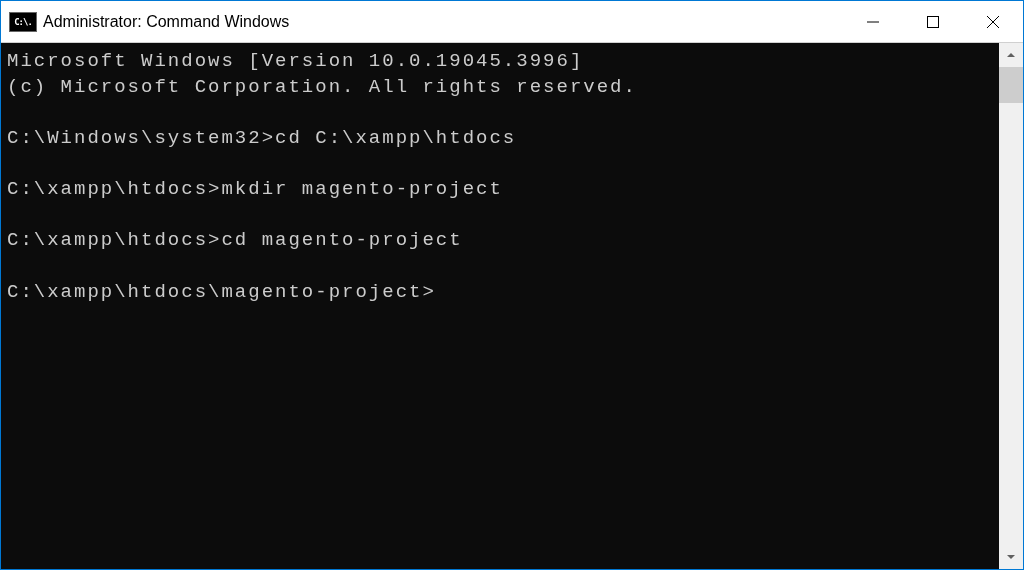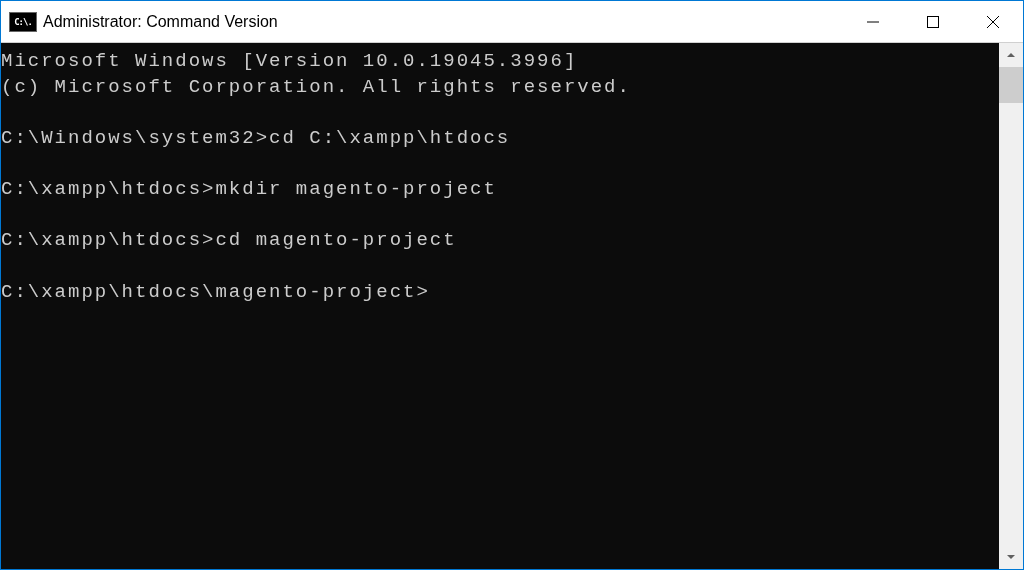--- a/index.html
+++ b/index.html
@@ -69,21 +69,21 @@
       background: #0c0c0c;
       position: relative;
     }
     .console {
       flex: 1;
       background: #0c0c0c;
       color: #cccccc;
       font-family: "Consolas", "Courier New", monospace;
       font-size: 19px;
       line-height: 1.35;
-      padding: 6px 2px 6px 0;
+      padding: 6px 2px 6px 6px;
       white-space: pre;
       letter-spacing: 2px;
       overflow: hidden;
     }
     .scrollbar {
       width: 24px;
       background: #f0f0f0;
       position: relative;
       display: flex;
       flex-direction: column;
@@ -114,21 +114,21 @@
     }
   </style>
 </head>
 <body>
 
 <div class="window">
   <div class="titlebar">
     <div class="titlebar-icon">
       <span class="titlebar-icon-inner">C:\.</span>
     </div>
-    <div class="titlebar-text">Administrator: Command Version</div>
+    <div class="titlebar-text">Administrator: Command Windows</div>
     <div class="titlebar-controls">
       <div class="titlebar-btn">
         <svg width="14" height="14" viewBox="0 0 14 14">
             <line x1="1" y1="7" x2="13" y2="7" stroke-width="1"></line>
           </svg>
       </div>
       <div class="titlebar-btn">
         <svg width="14" height="14" viewBox="0 0 14 14">
             <rect x="1.5" y="1.5" width="11" height="11" fill="none" stroke-width="1"></rect>
           </svg>

